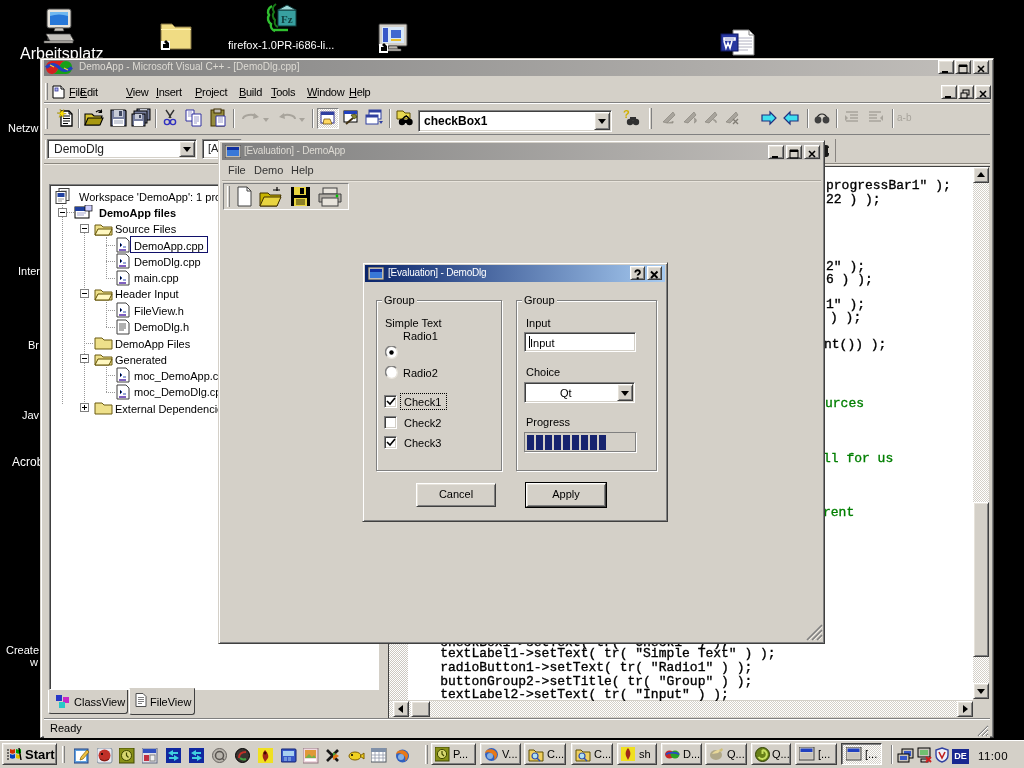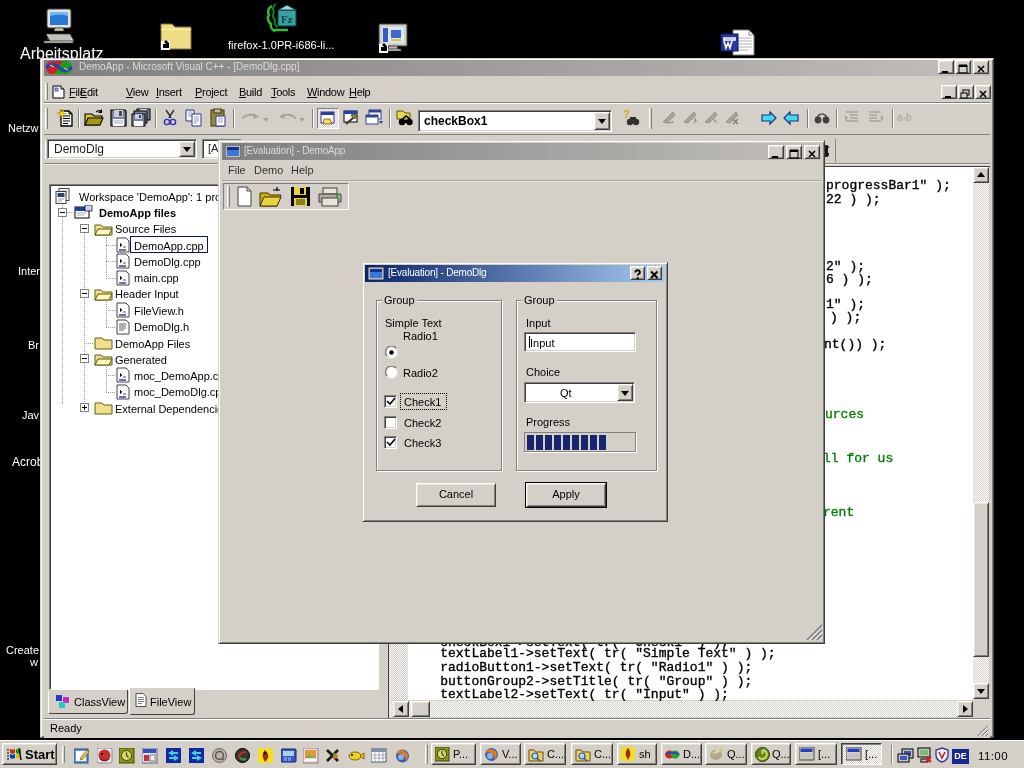--- a/index.html
+++ b/index.html
@@ -423,21 +423,21 @@
  <div class="abs" style="left:389px;top:167px;width:584px;height:533px;background:#fff"></div>
  <div class="abs hatch" style="left:389px;top:167px;width:19px;height:533px"></div>
  <div id="code">
   <div class="abs mono" style="left:826px;top:179px">progressBar1" );</div>
   <div class="abs mono" style="left:826px;top:193px">22 ) );</div>
   <div class="abs mono" style="left:826px;top:260px">2" );</div>
   <div class="abs mono" style="left:826px;top:273px">6 ) );</div>
   <div class="abs mono" style="left:826px;top:298px">1" );</div>
   <div class="abs mono" style="left:830px;top:311px">) );</div>
   <div class="abs mono" style="left:824px;top:338px">nt()) );</div>
-  <div class="abs mono" style="left:825px;top:408px;color:#007f00">urces</div>
+  <div class="abs mono" style="left:825px;top:397px;color:#007f00">urces</div>
   <div class="abs mono" style="left:823px;top:452px;color:#007f00">ll for us</div>
   <div class="abs mono" style="left:823px;top:506px;color:#007f00">rent</div>
   <div class="abs mono" style="left:409px;top:636px">    checkBox1-&gt;setText( tr( "Check1" ) );</div>
   <div class="abs mono" style="left:409px;top:647px">    textLabel1-&gt;setText( tr( "Simple Text" ) );</div>
   <div class="abs mono" style="left:409px;top:661px">    radioButton1-&gt;setText( tr( "Radio1" ) );</div>
   <div class="abs mono" style="left:409px;top:675px">    buttonGroup2-&gt;setTitle( tr( "Group" ) );</div>
   <div class="abs mono" style="left:409px;top:688px">    textLabel2-&gt;setText( tr( "Input" ) );</div>
  </div>
 
  <div class="abs checker" style="left:973px;top:167px;width:16px;height:532px"></div>

